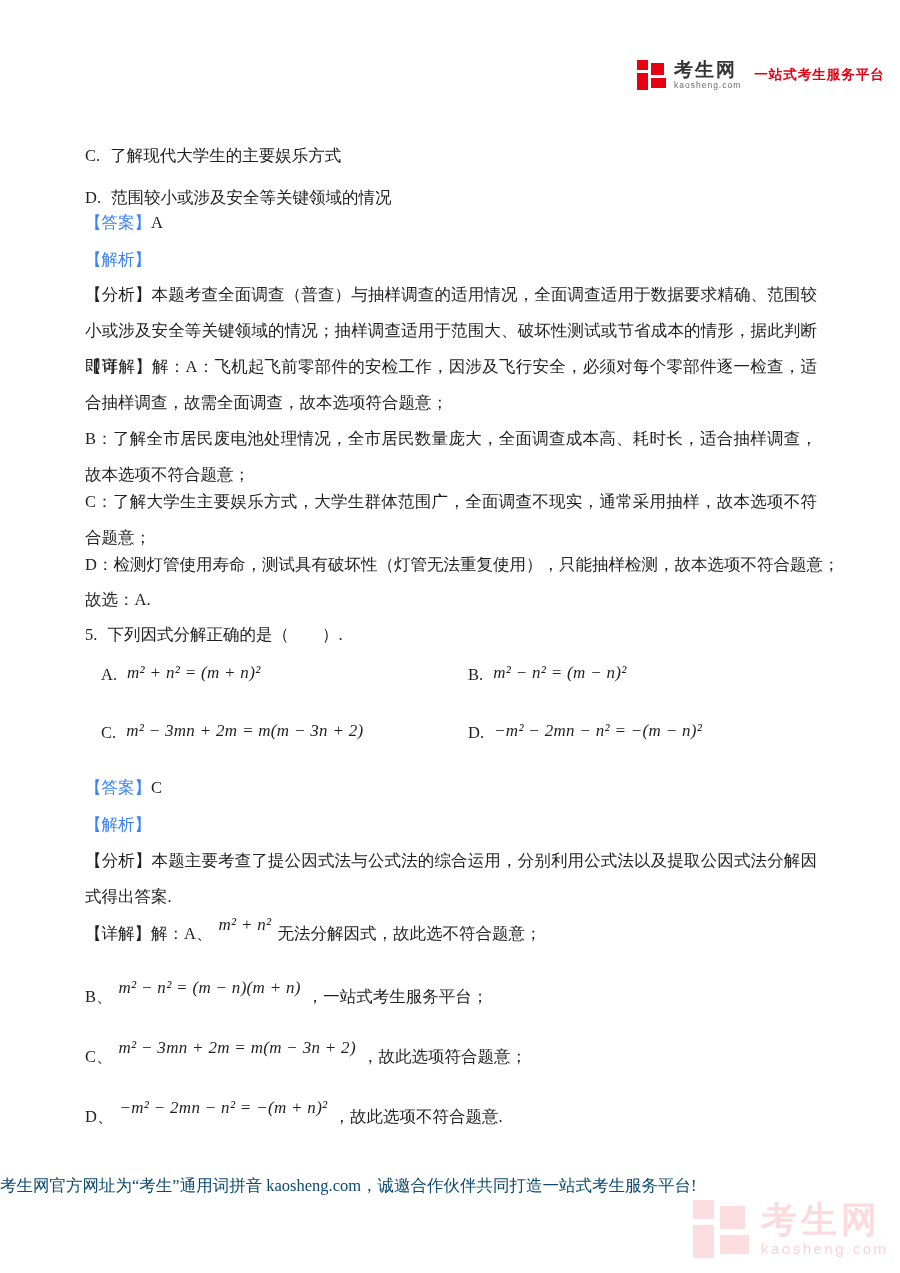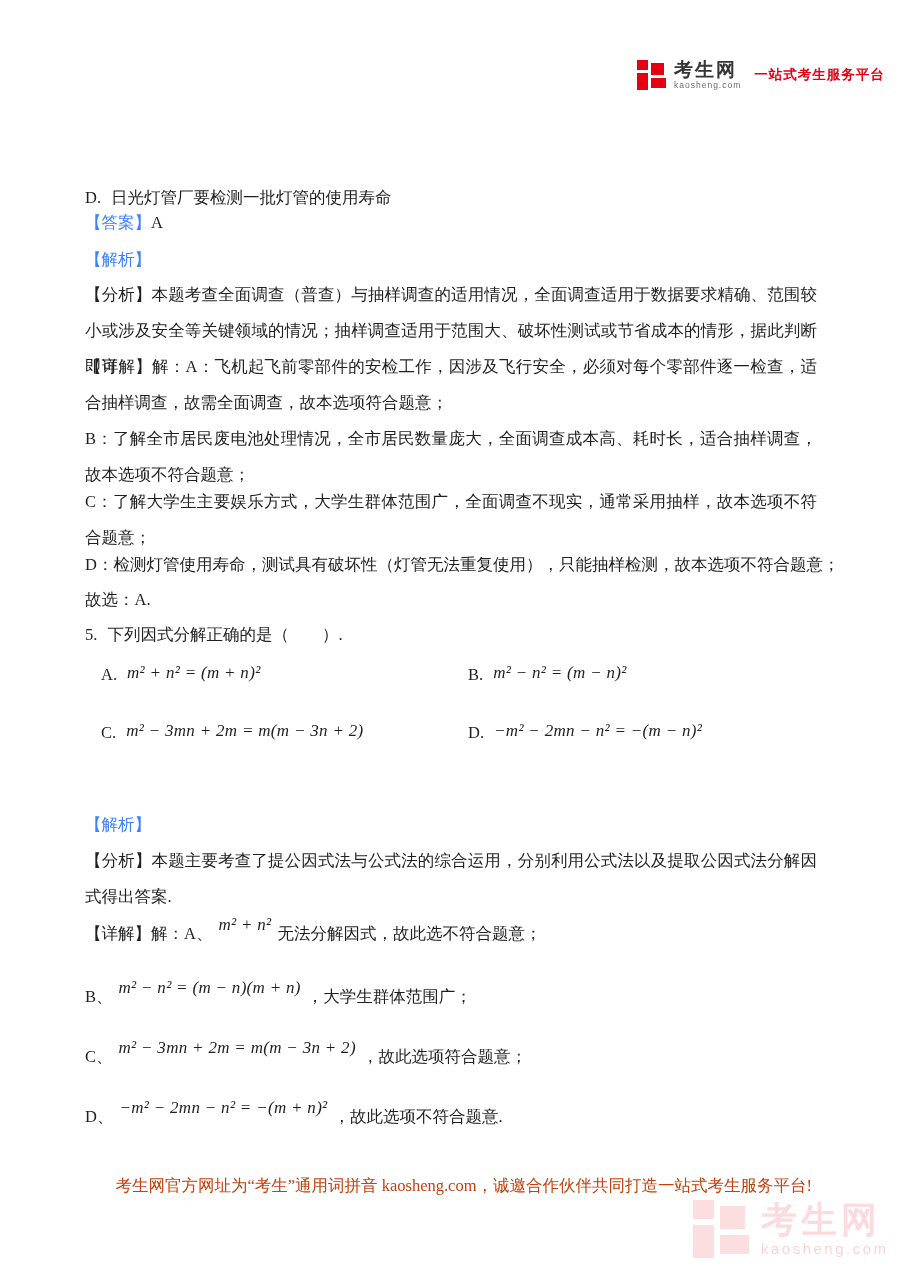--- a/index.html
+++ b/index.html
@@ -25,21 +25,21 @@
   .nowrap{white-space:nowrap;}
   .tagblue{color:#3b82f6;}
   .optlabel{margin-right:10px;}
   .formula{font-style:italic;font-size:17px;letter-spacing:0.3px;}
   .raised{position:relative;top:-9px;margin:0 6px;display:inline-block;font-style:italic;}
   .optrow{position:absolute;left:85px;width:732px;height:46px;margin-left:16px;}
   .optcell{position:absolute;top:0;white-space:nowrap;font-size:16.5px;line-height:46px;}
   .optcell.right{left:367px;}
   .optcell .formula{position:relative;top:-2px;}
   
-  .footer{position:absolute;left:0;top:1168px;width:812px;text-align:right;font-size:16.5px;line-height:36px;color:#c2410c;}
+  .footer{position:absolute;left:0;top:1168px;width:812px;text-align:left;font-size:16.5px;line-height:36px;color:#0c4a6e;}
   
   .watermark{position:absolute;left:693px;top:1200px;display:flex;align-items:center;gap:10px;}
   .wmark{position:relative;width:58px;height:58px;flex:0 0 auto;}
   .wmark i{position:absolute;background:rgba(230,0,18,0.13);display:block;}
   .wmark .m1{left:0;top:0;width:21px;height:19px;}
   .wmark .m2{left:0;top:25px;width:21px;height:33px;}
   .wmark .m3{left:27px;top:6px;width:25px;height:23px;}
   .wmark .m4{left:27px;top:35px;width:29px;height:19px;}
   .wmcol{display:flex;flex-direction:column;line-height:1;}
   .wmname{font-size:36px;font-weight:600;color:rgba(230,0,18,0.14);letter-spacing:4px;}
@@ -57,22 +57,25 @@
         <i class="m3"></i>
         <i class="m4"></i>
     </span>
     <span class="brandcol">
       <span class="brandname">考生网</span>
       <span class="branddomain">kaosheng.com</span>
     </span>
     <span class="tagline">一站式考生服务平台</span>
   </div>
 
+  <p class="line nowrap" style="top:138px">
+    <span class="optlabel">C.</span><span>了解现代大学生的主要娱乐方式</span>
+  </p>
   <p class="line nowrap" style="top:180px">
-    <span class="optlabel">D.</span><span>日光灯管厂要检测一批灯管的使用寿命</span>
+    <span class="optlabel">D.</span><span>范围较小或涉及安全等关键领域的情况</span>
   </p>
 
   <p class="line nowrap" style="top:205px">
     <span class="tagblue">【答案】</span><span>A</span>
   </p>
   <p class="line nowrap" style="top:242px">
     <span class="tagblue">【解析】</span>
   </p>
   <p class="para" style="top:277px">
     <span>【分析】</span><span>本题考查全面调查（普查）与抽样调查的适用情况，全面调查适用于数据要求精确、范围较小或涉及安全等关键领域的情况；抽样调查适用于范围大、破坏性测试或节省成本的情形，据此判断即可.</span>
@@ -107,32 +110,35 @@
   </div>
   <div class="optrow" style="top:710px">
     <span class="optcell">
       <span class="optlabel">C.</span><span class="formula">m² − 3mn + 2m = m(m − 3n + 2)</span>
     </span>
     <span class="optcell right">
       <span class="optlabel">D.</span><span class="formula">−m² − 2mn − n² = −(m − n)²</span>
     </span>
   </div>
 
+  <p class="line nowrap" style="top:770px">
+    <span class="tagblue">【答案】</span><span>C</span>
+  </p>
   <p class="line nowrap" style="top:807px">
     <span class="tagblue">【解析】</span>
   </p>
   <p class="para" style="top:843px">
     <span>【分析】</span><span>本题主要考查了提公因式法与公式法的综合运用，分别利用公式法以及提取公因式法分解因式得出答案.</span>
   </p>
 
   <p class="line nowrap" style="top:916px">
     <span>【详解】</span><span>解：A、</span><span class="formula raised">m² + n²</span><span>无法分解因式，故此选不符合题意；</span>
   </p>
   <p class="line nowrap" style="top:979px">
-    <span>B、</span><span class="formula raised">m² − n² = (m − n)(m + n)</span><span>，大学生群体范围广；</span>
+    <span>B、</span><span class="formula raised">m² − n² = (m − n)(m + n)</span><span>，一站式考生服务平台；</span>
   </p>
   <p class="line nowrap" style="top:1039px">
     <span>C、</span><span class="formula raised">m² − 3mn + 2m = m(m − 3n + 2)</span><span>，故此选项符合题意；</span>
   </p>
   <p class="line nowrap" style="top:1099px">
     <span>D、</span><span class="formula raised">−m² − 2mn − n² = −(m + n)²</span><span>，故此选项不符合题意.</span>
   </p>
 
   <div class="footer">考生网官方网址为“考生”通用词拼音 kaosheng.com，诚邀合作伙伴共同打造一站式考生服务平台!</div>
 

